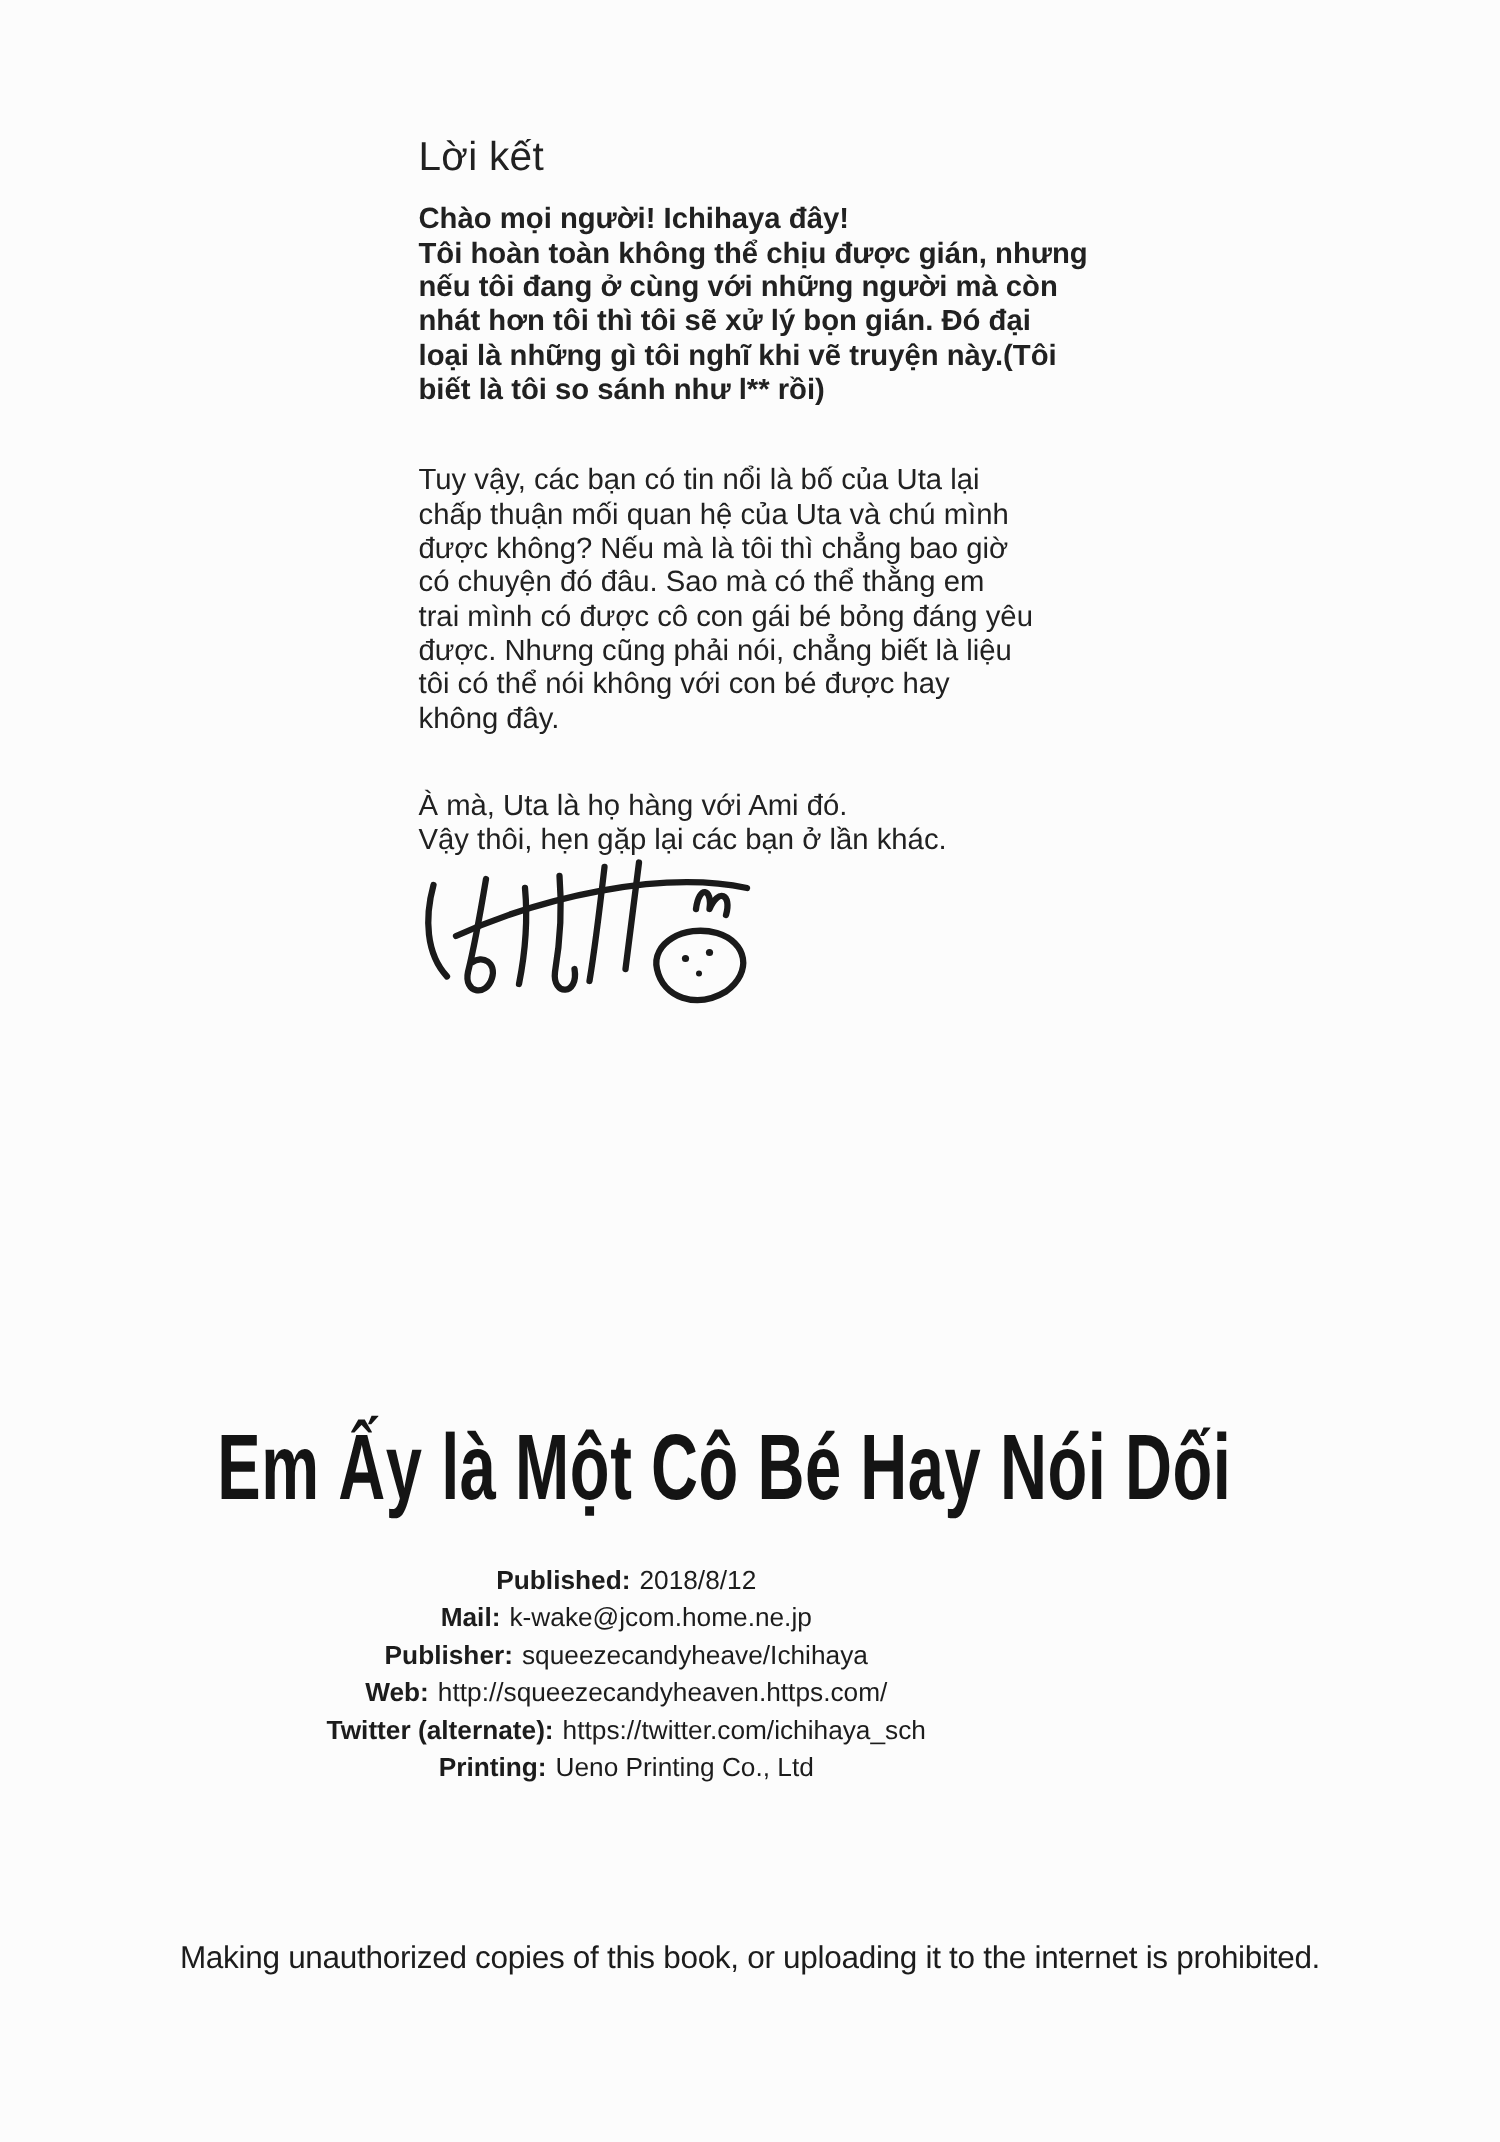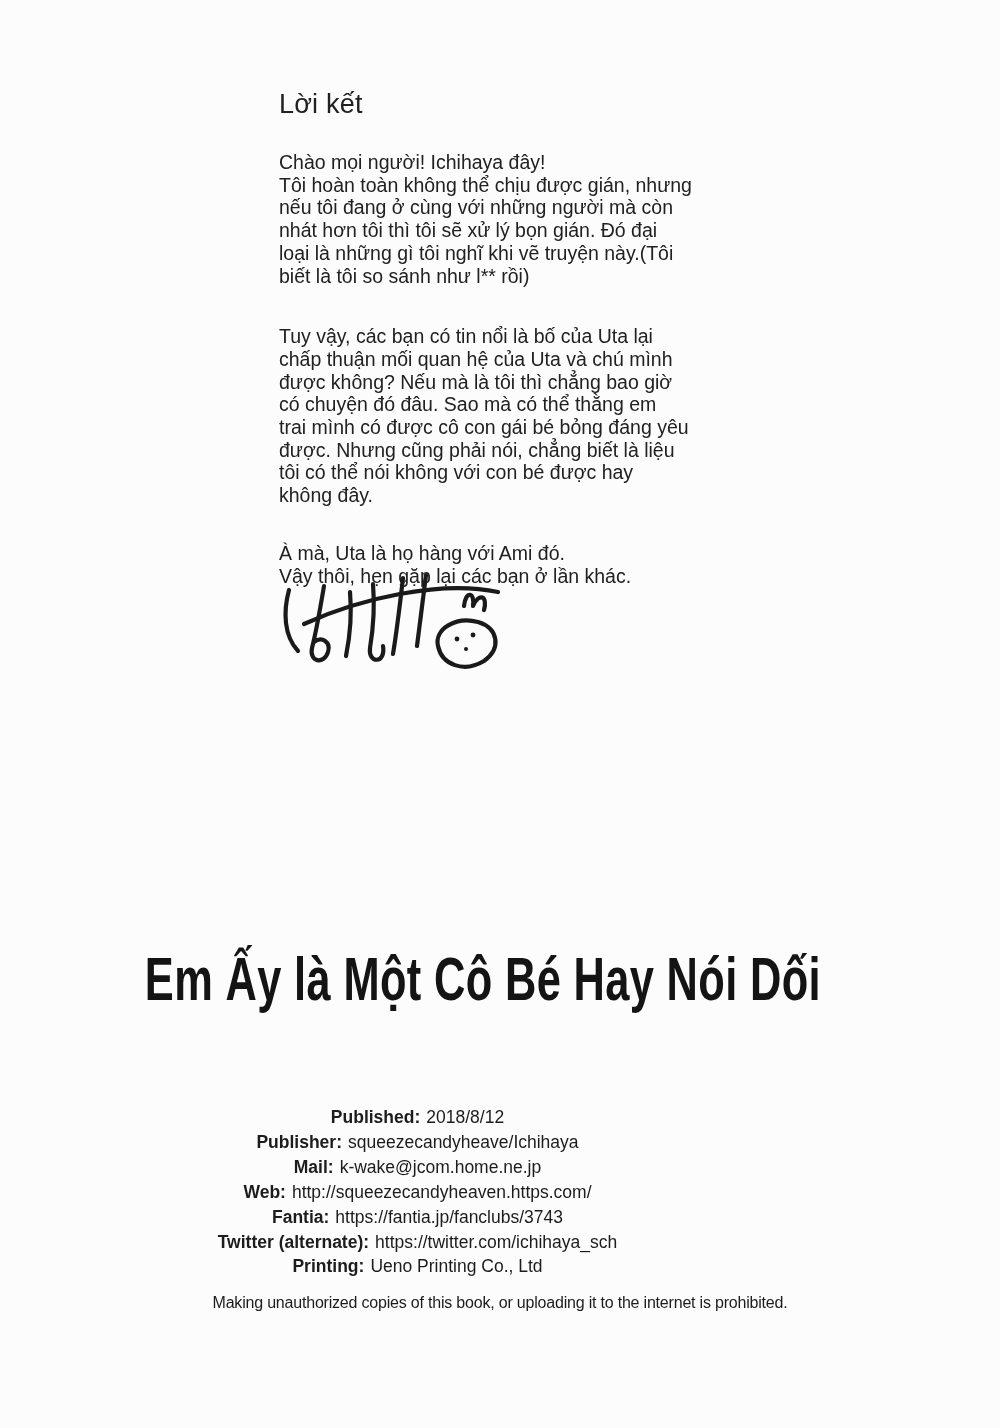--- a/index.html
+++ b/index.html
@@ -26,21 +26,21 @@
     line-height: 32px;
     letter-spacing: 0.2px;
   }
   .afterword p {
     margin: 0;
     font-size: 19.5px;
     line-height: 22.7px;
     white-space: pre-line;
     letter-spacing: 0px;
   }
-  .afterword p.p1 { margin-top: 31px; }
+  .afterword p.p1 { margin-top: 15px; font-weight: bold; }
   .afterword p.p2 { margin-top: 38px; }
   .afterword p.p3 { margin-top: 35px; }
 
   
   .signature {
     position: absolute;
     left: 276px; top: 572px;
     width: 225px; height: 105px;
   }
 
@@ -59,39 +59,39 @@
     font-size: 62px;
     font-weight: 700;
     line-height: 74px;
     letter-spacing: 0.5px;
     color: #141414;
   }
 
   
   .colophon {
     position: absolute;
-    left: 0; top: 1105px;
+    left: 0; top: 1041px;
     width: 835px;
     text-align: center;
   }
   .colophon .row {
     font-size: 17.5px;
     line-height: 24.9px;
     color: #1c1c1c;
   }
   .colophon .lbl { font-weight: 700; margin-right: 6px; }
   .colophon .val { font-weight: 400; }
 
   
   .footer {
     position: absolute;
     left: 0; top: 1294px;
     width: 1000px;
     text-align: center;
-    font-size: 16px;
+    font-size: 21px;
     letter-spacing: -0.2px;
     color: #1c1c1c;
   }
 </style>
 </head>
 <body>
 
 <div class="page">
 
   <div class="afterword">
@@ -135,30 +135,27 @@
 
   <div class="book-title">
     <span class="stretch">Em Ấy là Một Cô Bé Hay Nói Dối</span>
   </div>
 
   <div class="colophon">
     <div class="row">
       <span class="lbl">Published:</span><span class="val">2018/8/12</span>
     </div>
     <div class="row">
+      <span class="lbl">Mail:</span><span class="val">k-wake@jcom.home.ne.jp</span>
+    </div>
+    <div class="row">
       <span class="lbl">Publisher:</span><span class="val">squeezecandyheave/Ichihaya</span>
     </div>
     <div class="row">
-      <span class="lbl">Mail:</span><span class="val">k-wake@jcom.home.ne.jp</span>
-    </div>
-    <div class="row">
       <span class="lbl">Web:</span><span class="val">http://squeezecandyheaven.https.com/</span>
-    </div>
-    <div class="row">
-      <span class="lbl">Fantia:</span><span class="val">https://fantia.jp/fanclubs/3743</span>
     </div>
     <div class="row">
       <span class="lbl">Twitter (alternate):</span><span class="val">https://twitter.com/ichihaya_sch</span>
     </div>
     <div class="row">
       <span class="lbl">Printing:</span><span class="val">Ueno Printing Co., Ltd</span>
     </div>
   </div>
 
   <div class="footer">Making unauthorized copies of this book, or uploading it to the internet is prohibited.</div>

